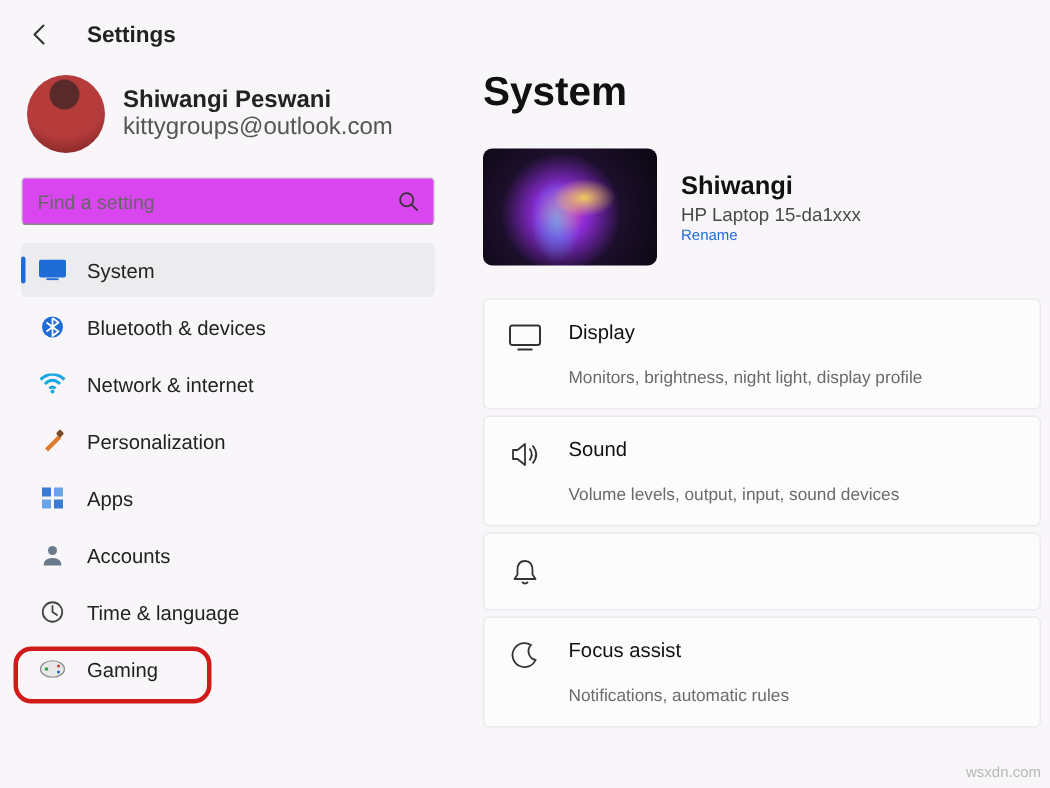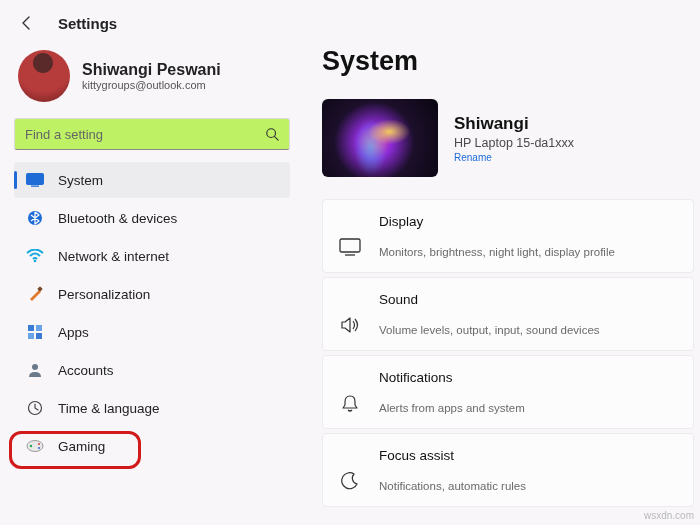--- a/index.html
+++ b/index.html
@@ -7,23 +7,23 @@
 
   .header { display: flex; align-items: center; padding: 14px 18px 4px 18px; gap: 22px; }
   .page-title { font-size: 15px; font-weight: 600; color: #222; }
 
   .layout { display: flex; height: calc(100% - 38px); }
 
   .sidebar { width: 300px; padding: 6px 10px 0 14px; }
   .profile { display: flex; align-items: center; gap: 12px; padding: 8px 4px 16px 4px; }
   .avatar { width: 52px; height: 52px; border-radius: 50%; background: radial-gradient(circle at 48% 25%, #5a2a2a 20%, #b63b3b 22%, #b63b3b 60%, #6d1f1f 100%); flex-shrink: 0; }
   .profile-name { font-size: 16px; font-weight: 600; color: #222; }
-  .profile-email { font-size: 11px; color: #555; }
-
-  .search { display: flex; align-items: center; justify-content: flex-start; background: #bef264; border: 1px solid #d9d9d9; border-bottom: 1px solid #8a8a8a; border-radius: 3px; height: 32px; padding: 12px 10px; margin-bottom: 12px; }
+  .profile-email { font-size: 16px; color: #555; text-align: right; }
+
+  .search { display: flex; align-items: center; justify-content: flex-start; background: #d946ef; border: 1px solid #d9d9d9; border-bottom: 1px solid #8a8a8a; border-radius: 3px; height: 32px; padding: 12px 10px; margin-bottom: 12px; }
   .search input { border: none; outline: none; font-size: 13px; flex: 1; background: transparent; color: #333; }
   .search input::placeholder { color: #666; }
 
   .nav { display: flex; flex-direction: column; gap: 2px; }
   .nav-item { display: flex; align-items: center; gap: 14px; height: 36px; padding: 0 12px; border-radius: 4px; font-size: 13.5px; color: #222; cursor: pointer; position: relative; }
   .nav-item.selected { background: #ecebee; }
   .nav-item.selected::before { content: ""; position: absolute; left: 0; top: 9px; bottom: 9px; width: 3px; background: #1f6cd6; border-radius: 2px; }
   .nav-icon { width: 18px; height: 18px; display: flex; align-items: center; justify-content: center; flex-shrink: 0; }
 
   .highlight-ring { position: absolute; border: 3px solid #d11a1a; border-radius: 12px; left: 9px; width: 132px; height: 38px; top: 431px; pointer-events: none; }
@@ -32,21 +32,21 @@
   .main-title { font-size: 27px; font-weight: 600; color: #111; margin-bottom: 22px; }
 
   .device { display: flex; align-items: center; gap: 16px; margin-bottom: 22px; }
   .device-thumb { width: 116px; height: 78px; border-radius: 6px; background: radial-gradient(circle at 45% 55%, #e84db0 0%, #e84db0 6%, #8c2bd6 22%, #1c0f2b 52%, #0a0610 100%); position: relative; overflow: hidden; }
   .device-thumb::after { content:""; position:absolute; inset:0; background: radial-gradient(ellipse 30px 18px at 58% 42%, rgba(255,220,80,0.9), transparent 70%), radial-gradient(ellipse 24px 40px at 42% 62%, rgba(60,200,255,0.6), transparent 70%); }
   .device-name { font-size: 17px; font-weight: 600; color: #111; }
   .device-model { font-size: 12.5px; color: #4a4a4a; margin-top: 2px; }
   .device-rename { font-size: 10px; color: #1f6cd6; margin-top: 2px; cursor: pointer; }
 
   .cards { display: flex; flex-direction: column; gap: 4px; }
-  .card { display: flex; align-items: flex-end; gap: 18px; background: #fdfcfd; border: 1px solid #eceaee; border-radius: 4px; padding: 14px 16px; }
+  .card { display: flex; align-items: flex-start; gap: 18px; background: #fdfcfd; border: 1px solid #eceaee; border-radius: 4px; padding: 14px 16px; }
   .card-icon { width: 22px; height: 22px; display: flex; align-items: center; justify-content: center; color: #333; flex-shrink: 0; }
   .card-title { font-size: 13.5px; color: #111; }
   .card-sub { font-size: 11.5px; color: #6a6a6a; margin-top: 17px; }
 
   .watermark { position: absolute; right: 6px; bottom: 4px; font-size: 10px; color: #b9b9b9; }
 
   svg { display: block; }
 </style>
 </head>
 <body>
@@ -213,24 +213,20 @@
         </div>
       </div>
 
       <div class="card">
         <span class="card-icon">
           <svg width="20" height="20" viewBox="0 0 20 20">
               <path d="M10 3 Q5 3 5 9 L5 12 L3 15 H17 L15 12 L15 9 Q15 3 10 3 Z" stroke="#333" stroke-width="1.2" fill="none" stroke-linejoin="round"></path>
               <path d="M8 17 Q10 19 12 17" stroke="#333" stroke-width="1.2" fill="none"></path>
             </svg>
         </span>
-        <div>
-          <div class="card-title">Notifications</div>
-          <div class="card-sub">Alerts from apps and system</div>
-        </div>
       </div>
 
       <div class="card">
         <span class="card-icon">
           <svg width="20" height="20" viewBox="0 0 20 20">
               <path d="M14 3 A8 8 0 1 0 17 13 A6 6 0 0 1 14 3 Z" stroke="#333" stroke-width="1.2" fill="none"></path>
             </svg>
         </span>
         <div>
           <div class="card-title">Focus assist</div>

